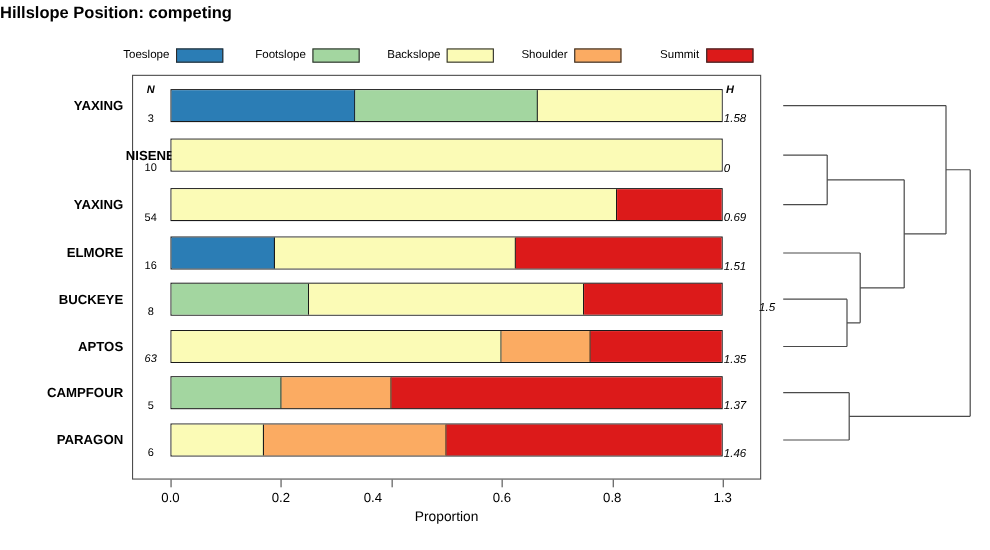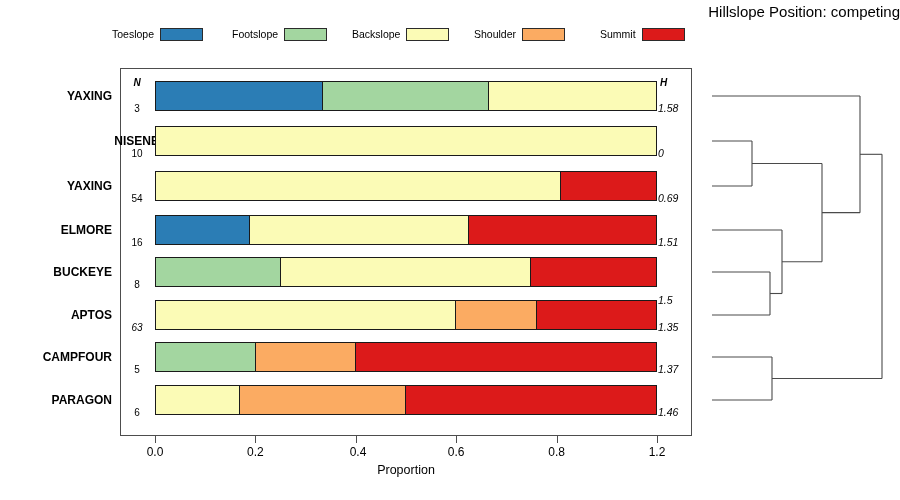--- a/index.html
+++ b/index.html
@@ -1,26 +1,26 @@
 <!DOCTYPE html>
 <html><head>
 <meta charset="utf-8">
 <style>
   html,body{margin:0;padding:0;background:#ffffff;}
   body{width:900px;height:500px;overflow:hidden;
        font-family:"Liberation Sans","DejaVu Sans",sans-serif;color:#000;}
   #root{position:relative;width:900px;height:500px;}
 
   
-  #title{position:absolute;left:0;top:3px;width:900px;text-align:right;
-         font-size:15px;font-weight:normal;letter-spacing:0px;}
+  #title{position:absolute;left:0;top:3px;width:900px;text-align:left;
+         font-size:15px;font-weight:bold;letter-spacing:0px;}
 
   
   #legend{position:absolute;left:0;top:26px;width:900px;height:18px;}
-  .leg-item{position:absolute;top:0;height:16px;display:flex;align-items:center;gap:6px;text-align:center;}
+  .leg-item{position:absolute;top:16px;height:16px;display:flex;align-items:center;gap:6px;text-align:center;}
   .leg-label{font-size:10.5px;line-height:16px;white-space:nowrap;}
   .leg-swatch{width:43px;height:13px;border:1.3px solid #2b2b2b;box-sizing:border-box;}
 
   
   #frame{position:absolute;left:120px;top:68px;width:572px;height:368px;
          border:1px solid #4d4d4d;box-sizing:border-box;background:#fff;}
   .row-name-wrap{position:absolute;left:0;width:112px;text-align:right;
                  font-size:12px;white-space:nowrap;transform:translateY(-50%);font-weight:bold;}
   .row-name-wrap.bold{font-weight:bold;}
 
@@ -108,21 +108,21 @@
       <div class="row-name-wrap" style="top: 230px;">ELMORE</div>
       <div class="n-val" style="top: 242px;">16</div>
       <div class="h-val" style="top: 242px;">1.51</div>
       <div class="bar" style="left: 155px; width: 502px; top: 230px;">
         <div class="seg" style="width: 18.75%; background: rgb(43, 125, 181);"></div>
         <div class="seg" style="width: 43.75%; background: rgb(251, 251, 182);"></div>
         <div class="seg" style="width: 37.5%; background: rgb(220, 26, 26);"></div>
       </div>
       <div class="row-name-wrap" style="top: 272px;">BUCKEYE</div>
       <div class="n-val" style="top: 284px;">8</div>
-      <div class="h-val" style="top: 300px;">1.5</div>
+      <div class="h-val" style="top: 280px; margin-left: 32px;">1.5</div>
       <div class="bar" style="left: 155px; width: 502px; top: 272px;">
         <div class="seg" style="width: 25%; background: rgb(163, 214, 160);"></div>
         <div class="seg" style="width: 50%; background: rgb(251, 251, 182);"></div>
         <div class="seg" style="width: 25%; background: rgb(220, 26, 26);"></div>
       </div>
       <div class="row-name-wrap" style="top: 315px;">APTOS</div>
       <div class="n-val" style="top: 327px; font-style: italic;">63</div>
       <div class="h-val" style="top: 327px;">1.35</div>
       <div class="bar" style="left: 155px; width: 502px; top: 315px;">
         <div class="seg" style="width: 60%; background: rgb(251, 251, 182);"></div>
@@ -146,27 +146,27 @@
         <div class="seg" style="width: 50%; background: rgb(220, 26, 26);"></div>
       </div>
     </div>
 
   <div id="axis">
       <div class="tick" style="left: 35px;"></div>
       <div class="ticklab" style="left: 35px;">0.0</div>
       <div class="tick" style="left: 135.4px;"></div>
       <div class="ticklab" style="left: 135.4px;">0.2</div>
       <div class="tick" style="left: 235.8px;"></div>
-      <div class="ticklab" style="left: 238px;">0.4</div>
+      <div class="ticklab" style="left: 219px;">0.4</div>
       <div class="tick" style="left: 336.2px;"></div>
       <div class="ticklab" style="left: 336.2px;">0.6</div>
       <div class="tick" style="left: 436.6px;"></div>
       <div class="ticklab" style="left: 436.6px;">0.8</div>
       <div class="tick" style="left: 537px;"></div>
-      <div class="ticklab" style="left: 537px;">1.2</div>
+      <div class="ticklab" style="left: 537px;">1.3</div>
     </div>
   <div id="xlab">Proportion</div>
 
   <svg id="dendro" viewBox="0 0 200 368" preserveAspectRatio="none">
       <path d="M12,73 L52,73" stroke="#4a4a4a" stroke-width="1.1" fill="none"></path>
       <path d="M12,118 L52,118" stroke="#4a4a4a" stroke-width="1.1" fill="none"></path>
       <path d="M52,73 L52,118" stroke="#4a4a4a" stroke-width="1.1" fill="none"></path>
       <path d="M12,204 L70,204" stroke="#4a4a4a" stroke-width="1.1" fill="none"></path>
       <path d="M12,247 L70,247" stroke="#4a4a4a" stroke-width="1.1" fill="none"></path>
       <path d="M70,204 L70,247" stroke="#4a4a4a" stroke-width="1.1" fill="none"></path>

